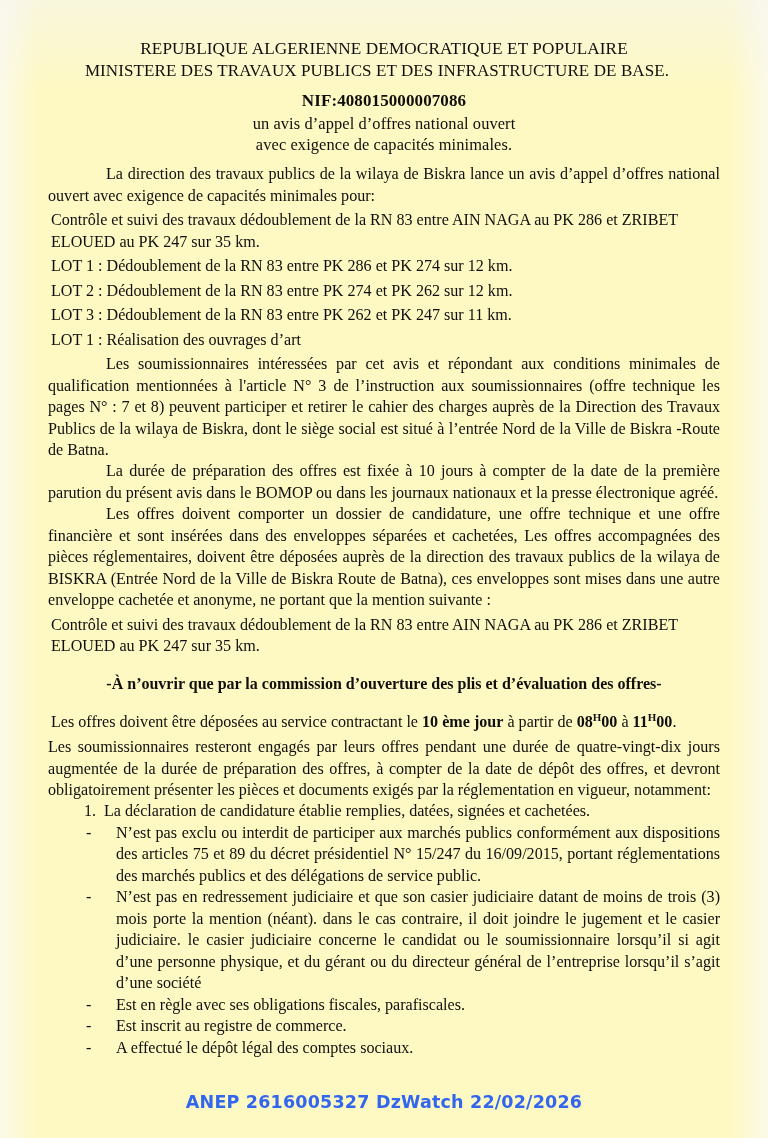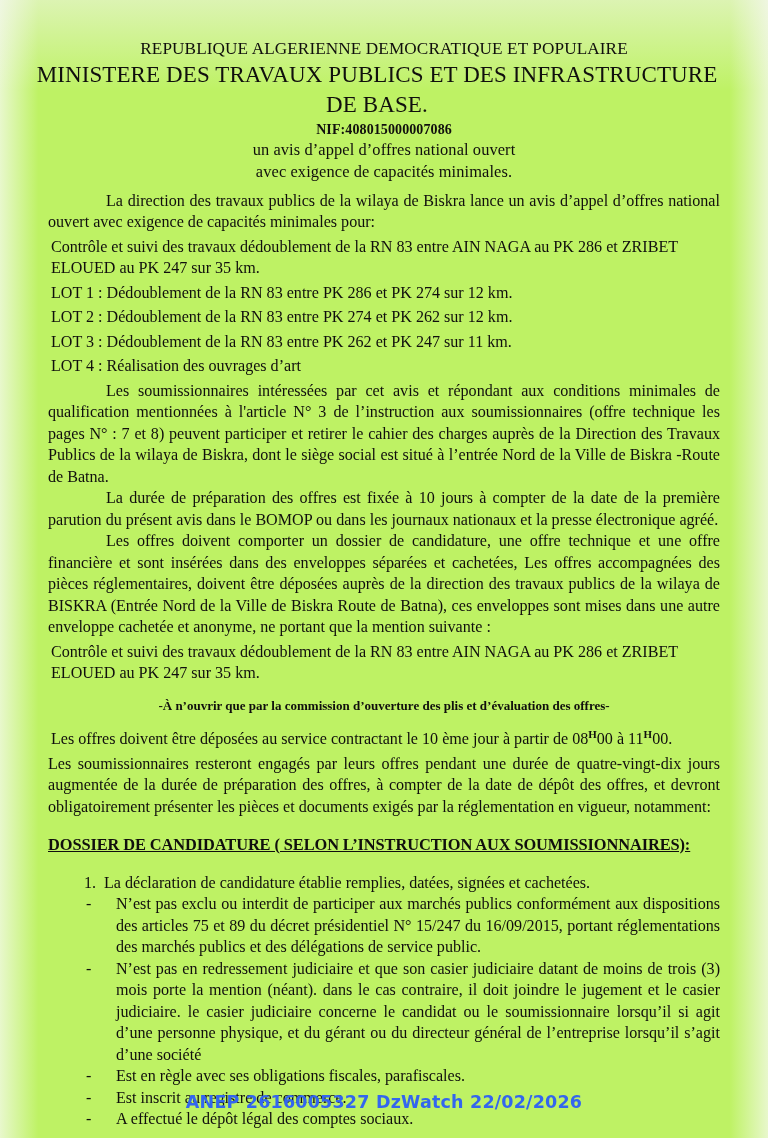--- a/index.html
+++ b/index.html
@@ -12,21 +12,21 @@
     width: 768px;
     height: 1138px;
     position: relative;
     font-family: "Liberation Serif", "DejaVu Serif", serif;
     color: #100f0d;
     overflow: hidden;
   }
   .page {
     position: absolute;
     inset: 0;
-    background: #bef264;
+    background: #fef9c3;
   }
   
   .scan-tint {
     position: absolute;
     inset: 0;
     pointer-events: none;
     background:
       linear-gradient(180deg, rgba(245,245,243,0.55) 0%, rgba(255,255,255,0) 8%),
       linear-gradient(90deg, rgba(250,250,248,0.7) 0%, rgba(255,255,255,0) 5%, rgba(255,255,255,0) 95%, rgba(250,250,248,0.7) 100%);
   }
@@ -38,56 +38,56 @@
   }
 
   
   .hdr {
     text-align: center;
     font-size: 17.2px;
     line-height: 1.30;
     letter-spacing: 0.1px;
   }
   .hdr-l1 { font-size: 17.2px; }
-  .hdr-l2 { font-size: 23px; margin-left: -14px; font-family: Liberation Serif, serif; }
+  .hdr-l2 { font-size: 17px; margin-left: -14px; font-family: Liberation Serif, serif; }
   .hdr-l3 { font-size: 17.2px; }
   .hdr-nif {
     font-weight: bold;
-    font-size: 14px;
-    margin-top: 1px;
+    font-size: 17px;
+    margin-top: 8px;
   }
   .hdr-sub {
     font-size: 16.4px;
     line-height: 1.33;
   }
 
   
   .body {
     margin-top: 7px;
     font-size: 16.1px;
     line-height: 1.335;
   }
   p.para {
     margin: 0;
     text-align: justify;
     text-indent: 0;
   }
   p.para.indent { text-indent: 58px; }
   p.flat { margin: 3px; text-align: left; }
   .ctr { text-align: center; }
-  .b { font-weight: normal; }
+  .b { font-weight: bold; }
   .sup {
     vertical-align: super;
     font-size: 0.68em;
     font-weight: bold;
   }
   .bold-center {
     text-align: center;
     font-weight: bold;
-    font-size: 13px;
+    font-size: 16px;
   }
   .head-ul {
     font-weight: bold;
     text-decoration: underline;
     font-size: 16.4px;
     letter-spacing: -0.1px;
   }
 
   
   ol.num, ul.dash {
@@ -151,38 +151,37 @@
 
     <div class="body">
 
       <p class="para indent">La direction des travaux publics de la wilaya de Biskra lance un avis d’appel d’offres national ouvert avec exigence de capacités minimales pour:</p>
 
       <p class="flat">Contrôle et suivi des travaux dédoublement de la RN 83 entre AIN NAGA au PK 286 et ZRIBET ELOUED au PK 247 sur 35 km.</p>
 
       <p class="flat">LOT 1 : Dédoublement de la RN 83 entre PK 286 et PK 274 sur 12 km.</p>
       <p class="flat">LOT 2 : Dédoublement de la RN 83 entre PK 274 et PK 262 sur 12 km.</p>
       <p class="flat">LOT 3 : Dédoublement de la RN 83 entre PK 262 et PK 247 sur 11 km.</p>
-      <p class="flat">LOT 4 : Réalisation des ouvrages d’art</p>
+      <p class="flat">LOT 1 : Réalisation des ouvrages d’art</p>
 
       <p class="para indent">Les soumissionnaires intéressées par cet avis et répondant aux conditions minimales de qualification mentionnées à l'article N° 3 de l’instruction aux soumissionnaires (offre technique les pages N° : 7 et 8) peuvent participer et retirer le cahier des charges auprès de la Direction des Travaux Publics de la wilaya de Biskra, dont le siège social est situé à l’entrée Nord de la Ville de Biskra -Route de Batna.</p>
 
       <p class="para indent">La durée de préparation des offres est fixée à 10 jours à compter de la date de la première parution du présent avis dans le BOMOP ou dans les journaux nationaux et la presse électronique agréé.</p>
 
       <p class="para indent">Les offres doivent comporter un dossier de candidature, une offre technique et une offre financière et sont insérées dans des enveloppes séparées et cachetées, Les offres accompagnées des pièces réglementaires, doivent être déposées auprès de la direction des travaux publics de la wilaya de BISKRA (Entrée Nord de la Ville de Biskra Route de Batna), ces enveloppes sont mises dans une autre enveloppe cachetée et anonyme, ne portant que la mention suivante :</p>
 
 
       <p class="flat">Contrôle et suivi des travaux dédoublement de la RN 83 entre AIN NAGA au PK 286 et ZRIBET ELOUED au PK 247 sur 35 km.</p>
 
       <p class="bold-center">-À n’ouvrir que par la commission d’ouverture des plis et d’évaluation des offres-</p>
 
       <p class="flat"><span>Les offres doivent être déposées au service contractant le </span><span class="b">10 ème jour</span><span> à partir de </span><span class="b">08</span><span class="sup">H</span><span class="b">00</span><span> à </span><span class="b">11</span><span class="sup">H</span><span class="b">00</span><span>.</span></p>
 
       <p class="para">Les soumissionnaires resteront engagés par leurs offres pendant une durée de quatre-vingt-dix jours augmentée de la durée de préparation des offres, à compter de la date de dépôt des offres, et devront obligatoirement présenter les pièces et documents exigés par la réglementation en vigueur, notamment:</p>
 
-      <p class="head-ul">DOSSIER DE CANDIDATURE ( SELON L’INSTRUCTION AUX SOUMISSIONNAIRES):</p>
 
       <ol class="num">
         <li class="item">
           <span class="marker">1.</span>
           <span>La déclaration de candidature établie remplies, datées, signées et cachetées.</span>
         </li>
       </ol>
 
 
       <ul class="dash">

